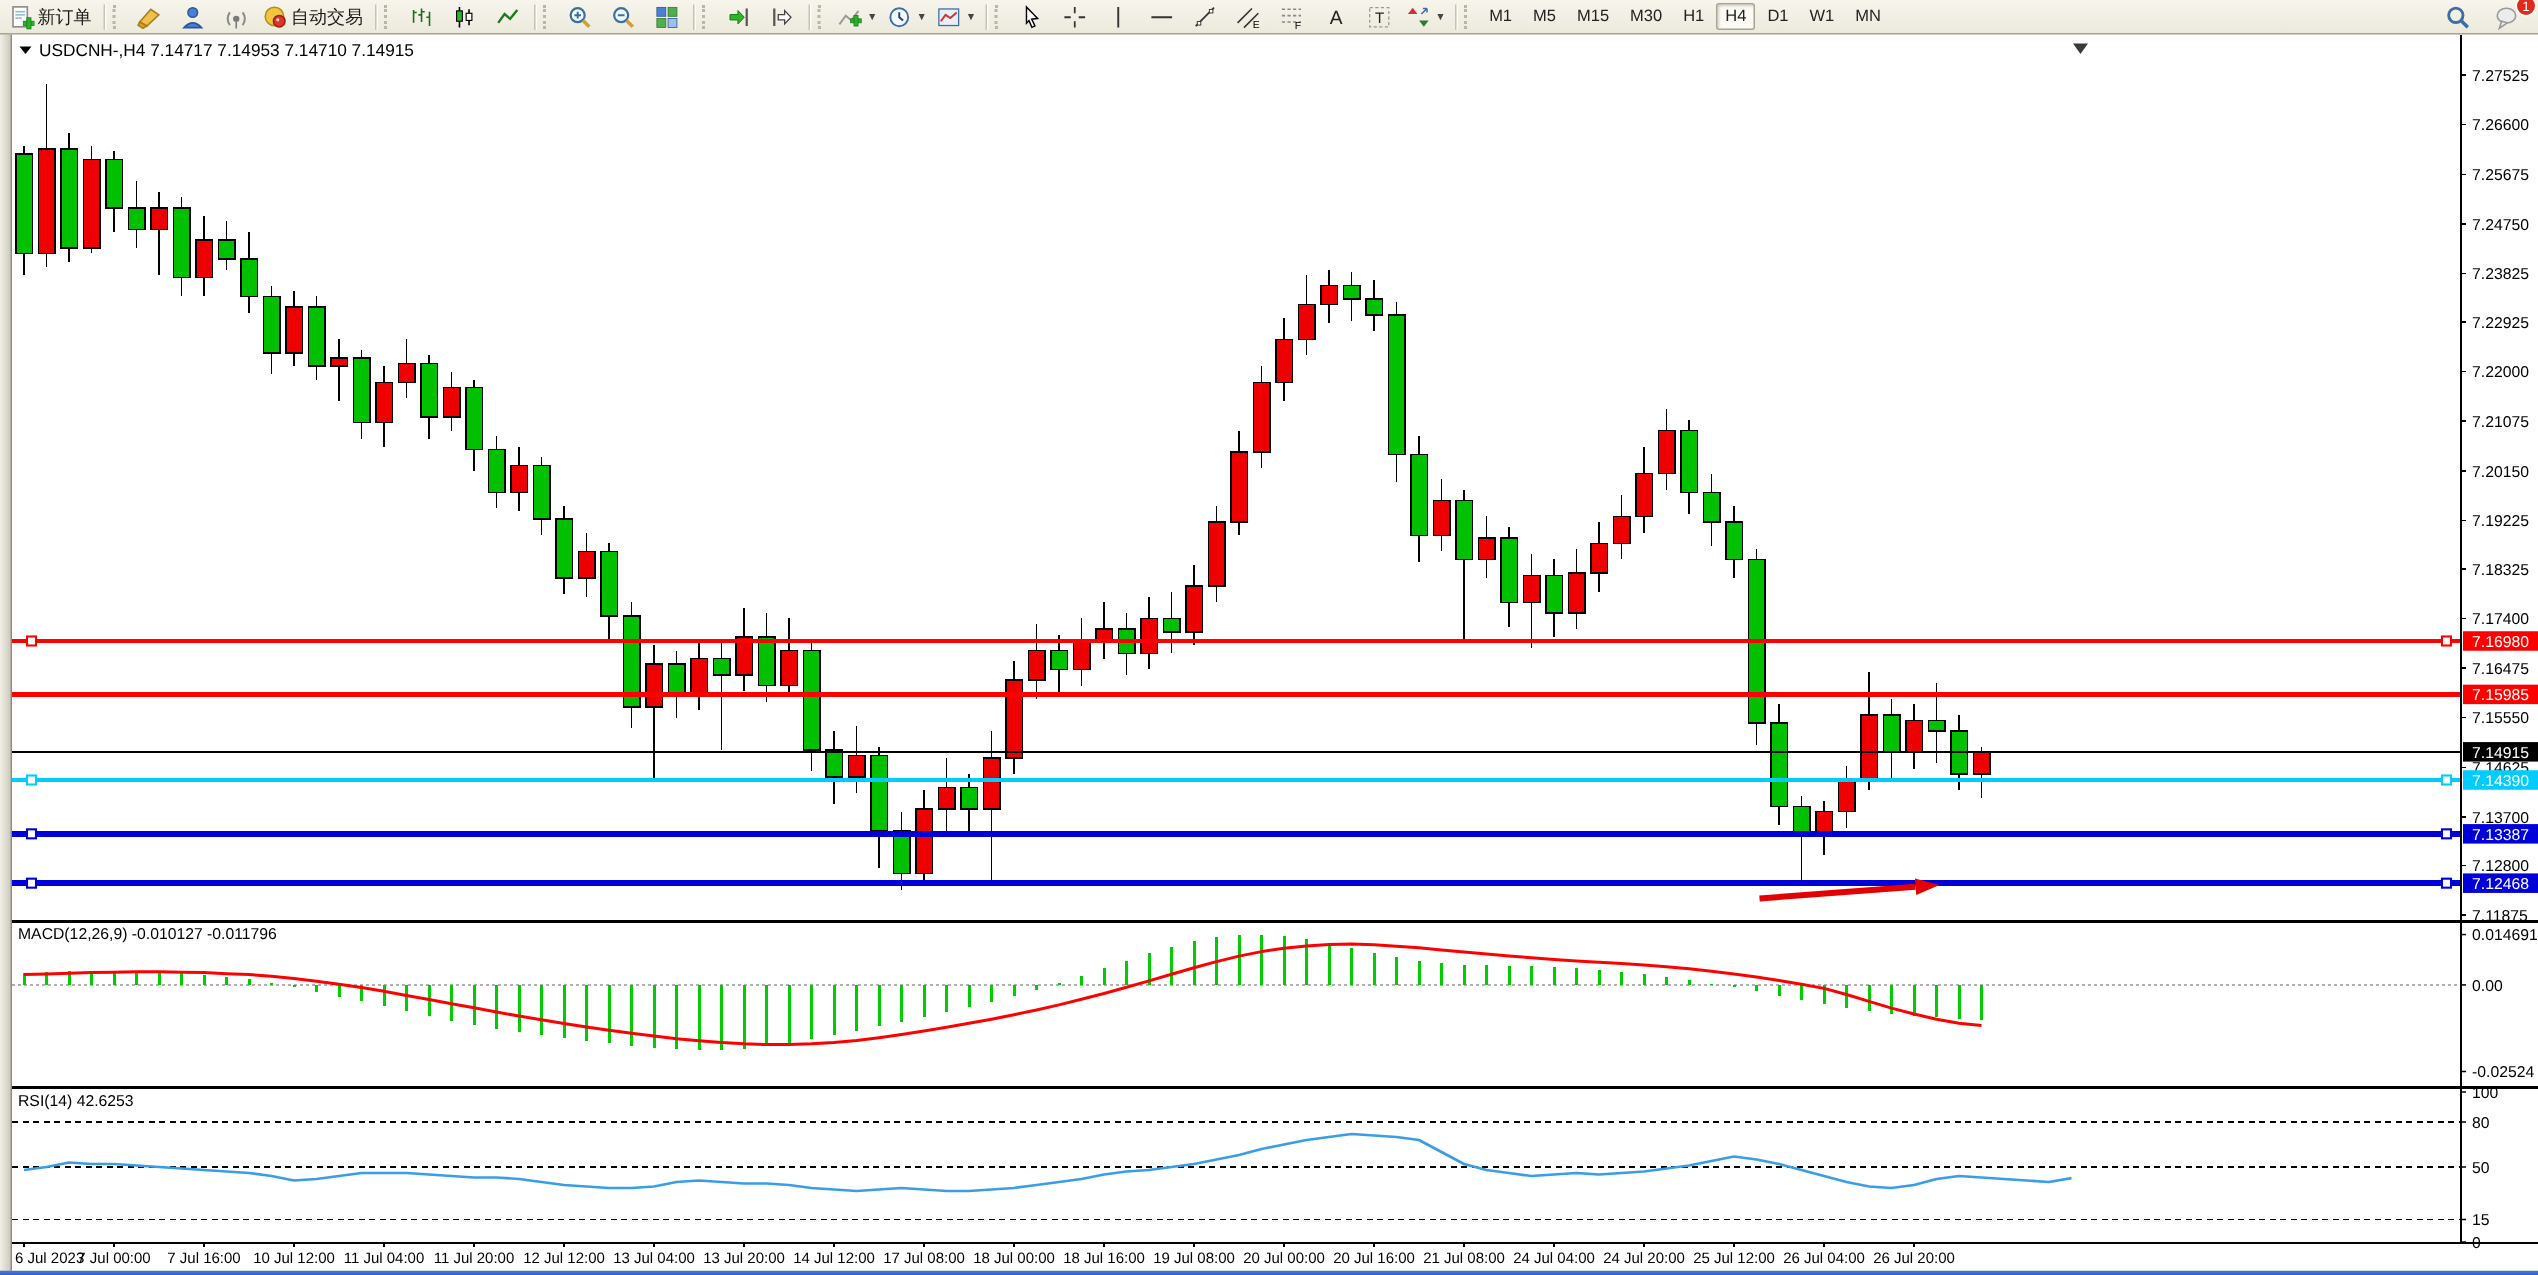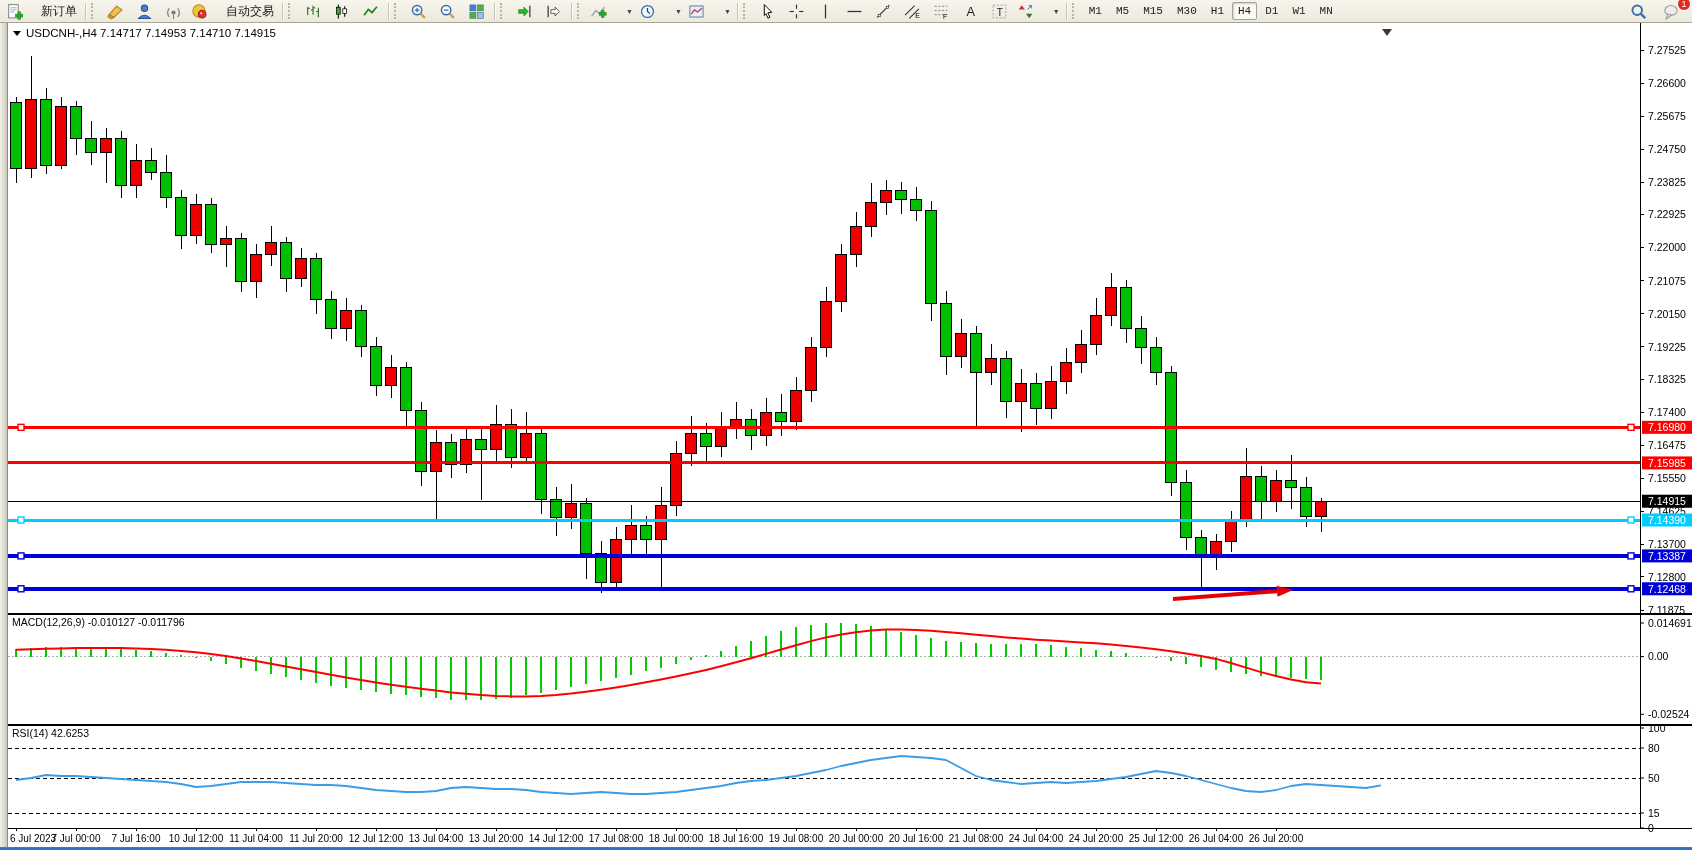--- a/index.html
+++ b/index.html
@@ -1,23 +1,23 @@
 <!DOCTYPE html>
 <html><head>
 <meta charset="utf-8">
 <style>
   html,body{margin:0;padding:0;}
   body{width:1692px;height:850px;background:#d8d4c8;font-family:"Liberation Sans",sans-serif;overflow:hidden;position:relative;}
   #toolbar{height:22px;background:linear-gradient(#f7f5ec,#ece9dc);border-bottom:1px solid #a9a698;display:flex;align-items:center;padding-left:3px;position:relative;z-index:5;}
   .grip{width:4px;height:16px;border-left:2px dotted #b9b6a8;margin:0 4px 0 2px;}
   .sep{width:1px;height:17px;background:#c6c3b4;box-shadow:1px 0 0 #fdfcf7;margin:0 3px;}
-  .tbtn{height:20px;min-width:23px;display:flex;align-items:center;justify-content:center;gap:18px;padding:0 2px;border:1px solid transparent;border-radius:2px;cursor:default;}
+  .tbtn{height:20px;min-width:23px;display:flex;align-items:center;justify-content:center;gap:2px;padding:0 2px;border:1px solid transparent;border-radius:2px;cursor:default;}
   .tbtn .lbl{font-size:12px;color:#1a1a1a;white-space:nowrap;padding-right:2px;}
   .tbtn .caret{font-size:7px;color:#444;margin-left:1px;}
-  .tf{font-size:11px;color:#222;padding:2px 5px;border:1px solid transparent;border-radius:2px;margin:0 1px;font-family:Liberation Mono, monospace;}
+  .tf{font-size:11px;color:#222;padding:2px 5px;border:1px solid transparent;border-radius:2px;margin:0 1px;}
   .tf.active{background:#fbfaf4;border:1px solid #a7a493;box-shadow:inset 1px 1px 2px rgba(0,0,0,.18);}
   #tb-right{margin-left:auto;display:flex;align-items:center;margin-right:6px;gap:4px;}
   .badge{position:absolute;top:-4px;right:-6px;background:#e02a1e;color:#fff;font-size:9px;line-height:12px;min-width:12px;text-align:center;border-radius:7px;border:1px solid #fff;}
   #notif-wrap{position:relative;}
   #workspace{position:relative;width:1692px;height:824px;}
   #left-frame{position:absolute;left:0;top:0;width:8px;height:824px;background:linear-gradient(90deg,#f2f0e6,#ccc9bc);border-right:1px solid #8f8c7e;box-sizing:border-box;}
   #chart-svg{position:absolute;left:8px;top:0;background:#ffffff;}
   #bottom-strip{height:4px;background:linear-gradient(#3f79d8,#2d5fb8);}
   svg text{font-family:"Liberation Sans",sans-serif;}
 </style>

